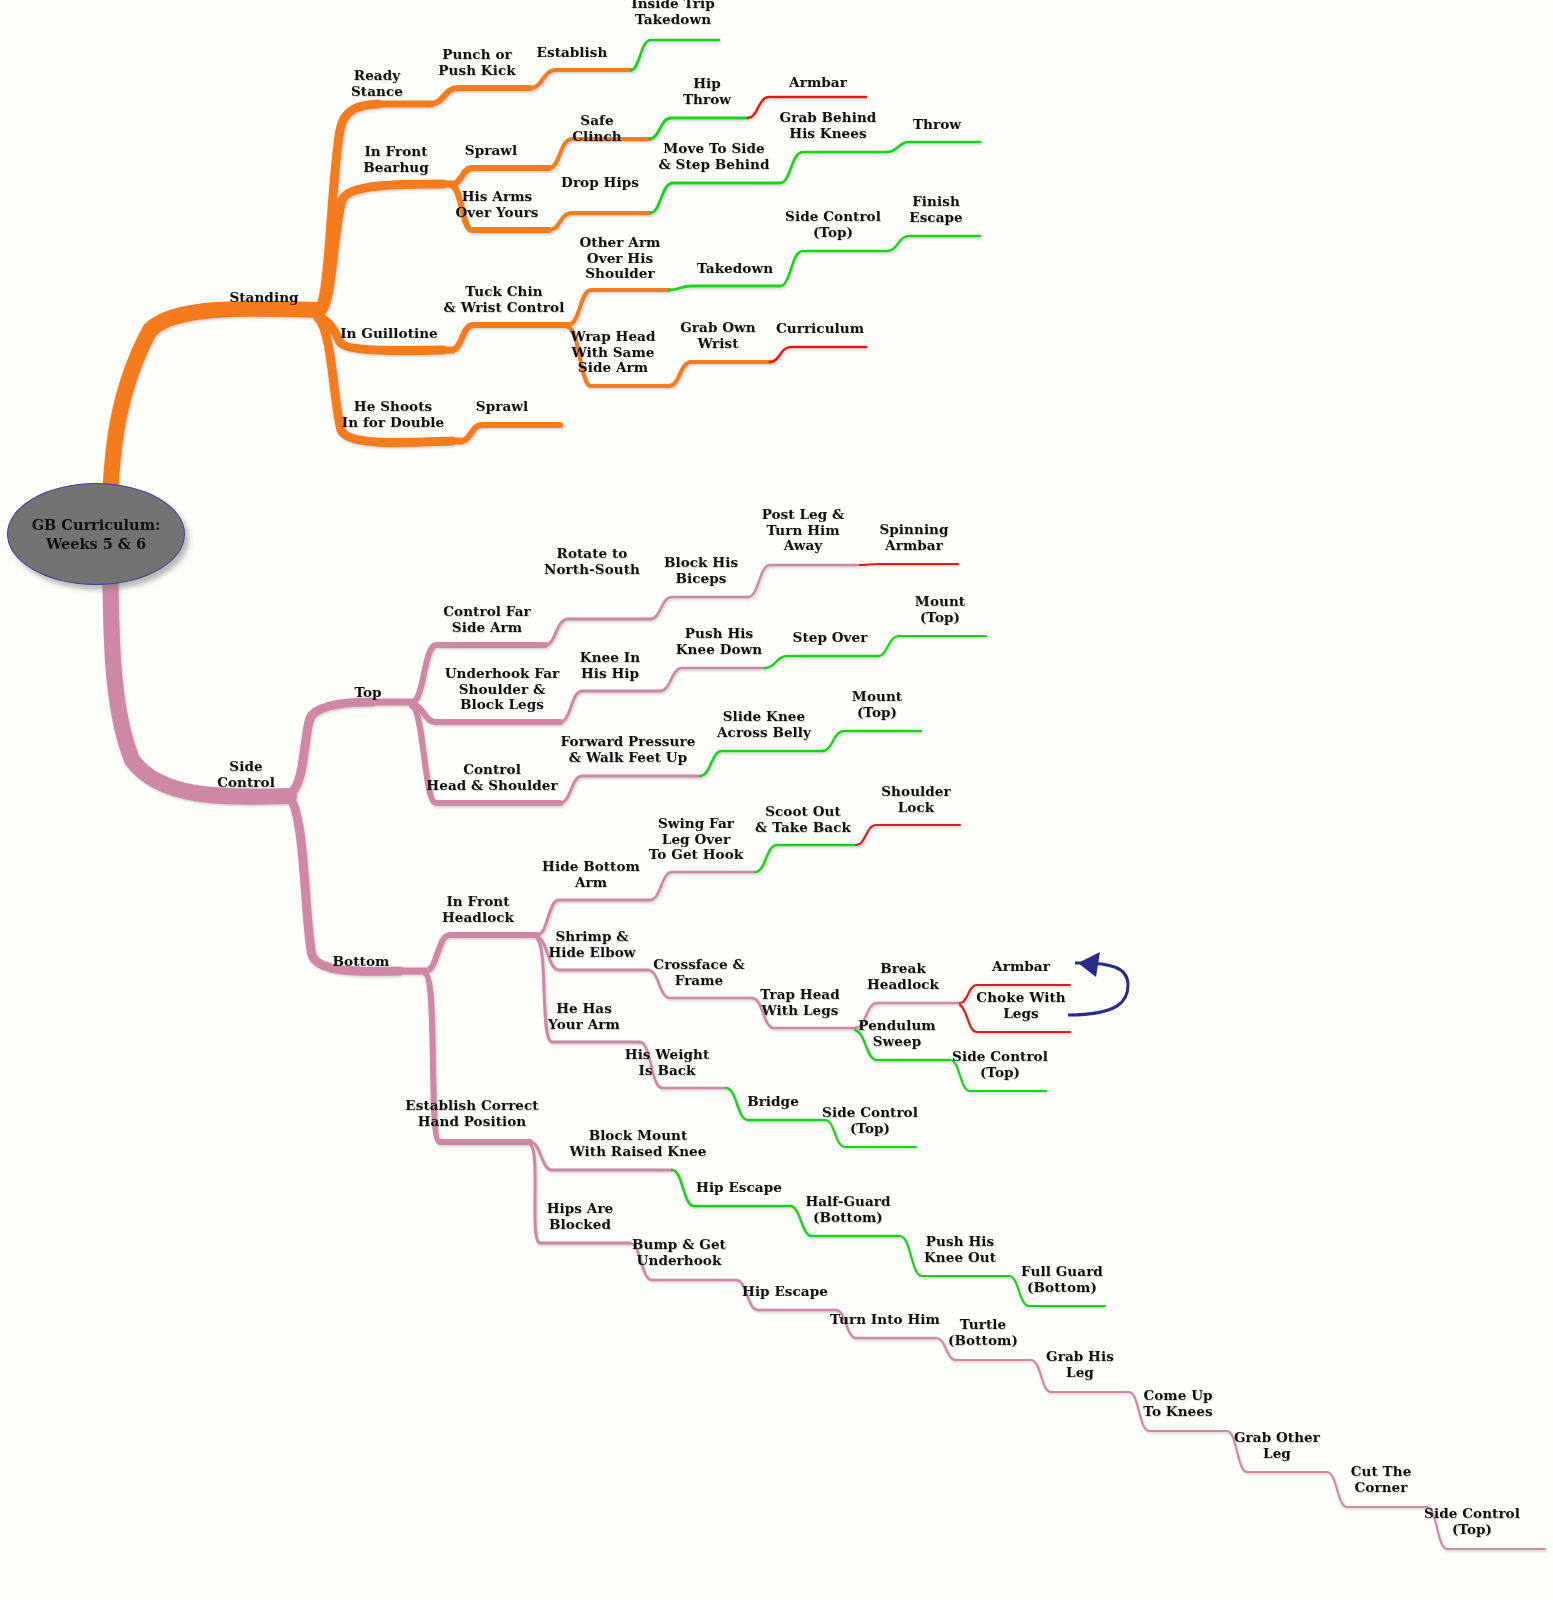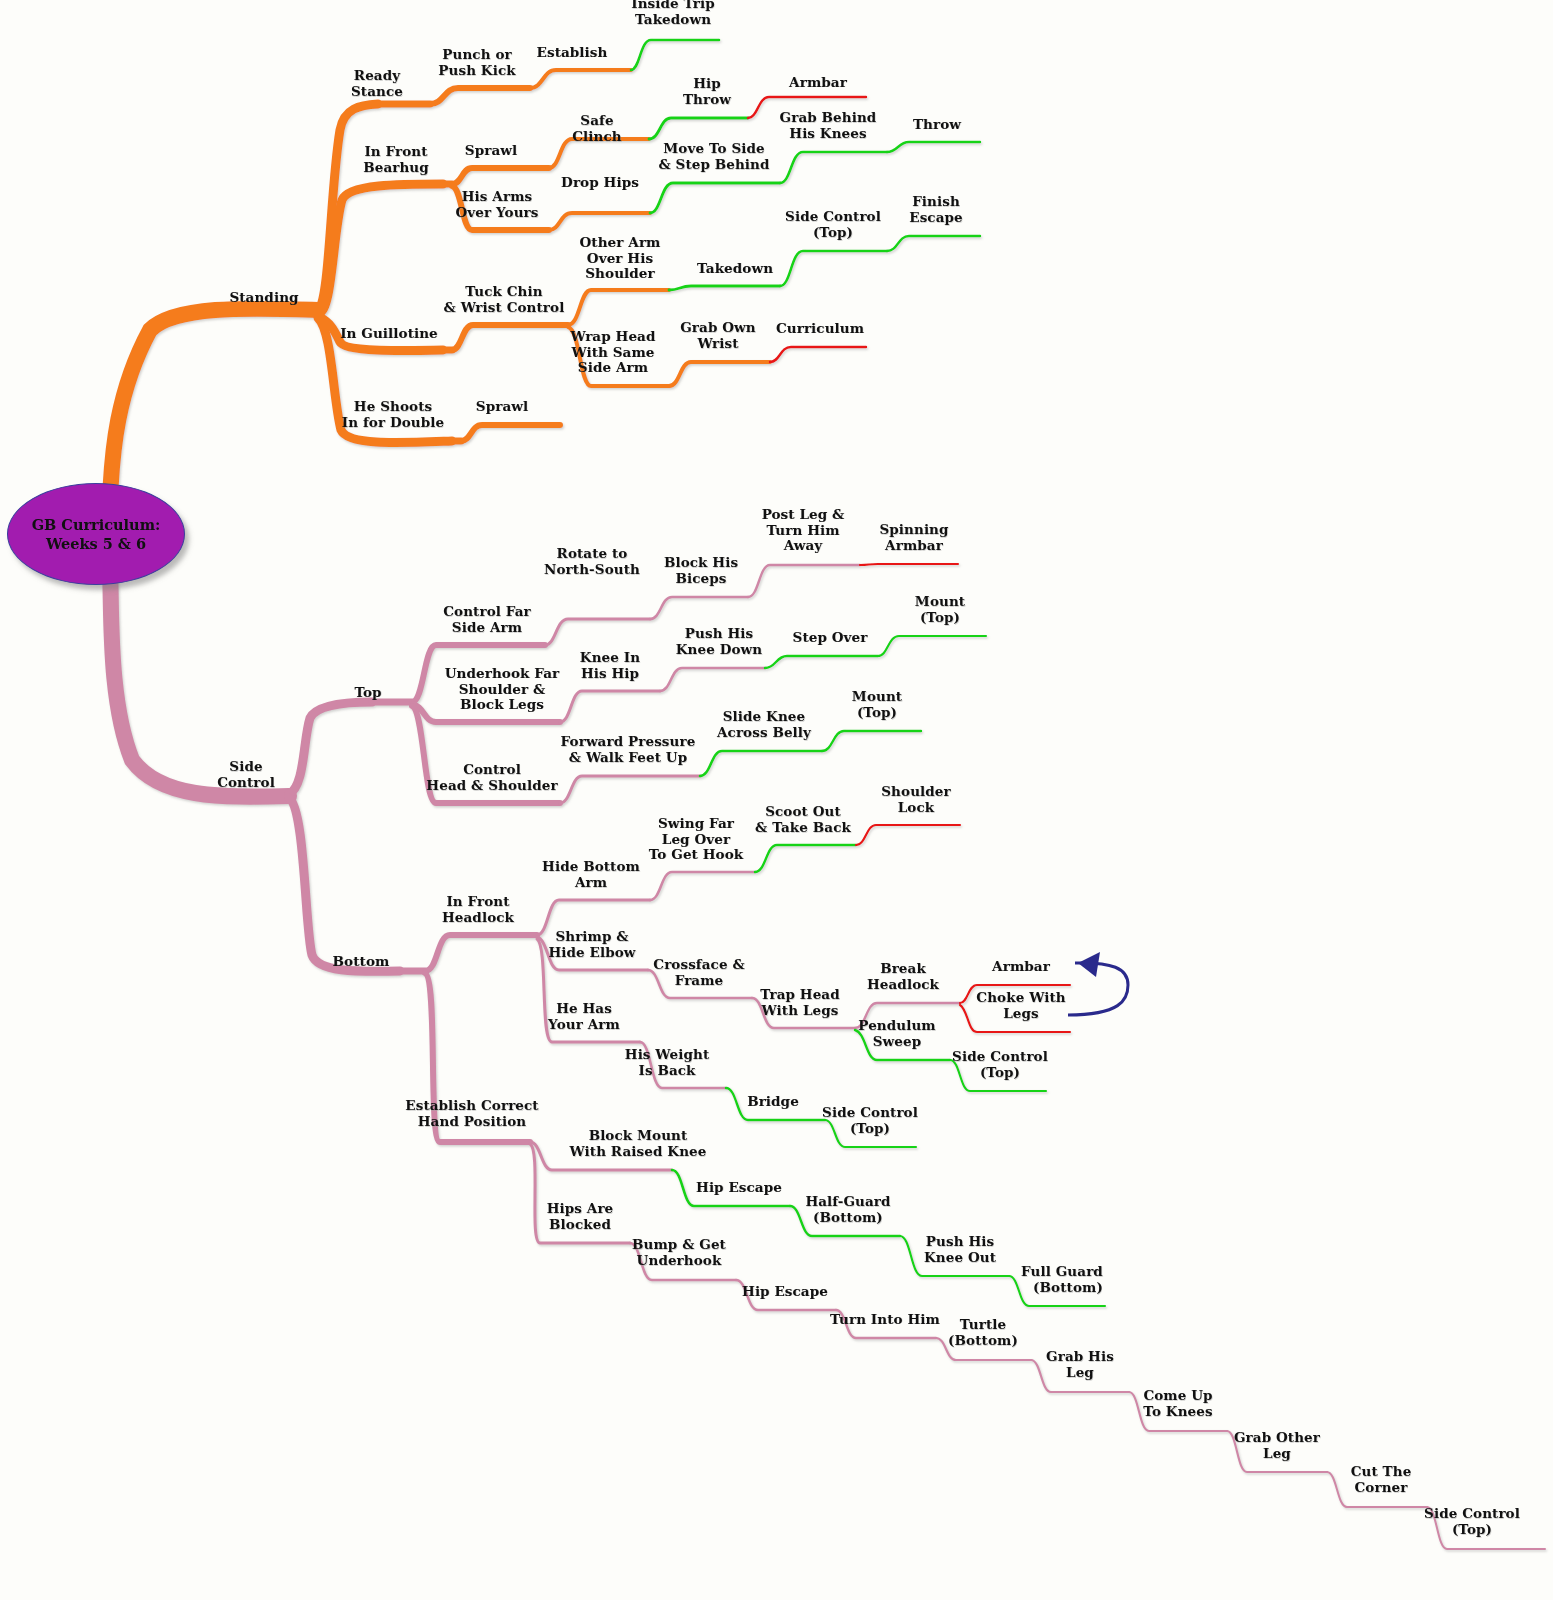--- a/index.html
+++ b/index.html
@@ -247,36 +247,36 @@
 (Top)</div>
       <div class="node-label" style="left: 472px; top: 1129px;">Establish Correct
 Hand Position</div>
       <div class="node-label" style="left: 638px; top: 1159px;">Block Mount
 With Raised Knee</div>
       <div class="node-label" style="left: 739px; top: 1195px;">Hip Escape</div>
       <div class="node-label" style="left: 848px; top: 1225px;">Half-Guard
 (Bottom)</div>
       <div class="node-label" style="left: 960px; top: 1265px;">Push His
 Knee Out</div>
-      <div class="node-label" style="left: 1062px; top: 1295px; text-align: right;">Full Guard
+      <div class="node-label" style="left: 1062px; top: 1295px;">Full Guard
 (Bottom)</div>
       <div class="node-label" style="left: 580px; top: 1232px;">Hips Are
 Blocked</div>
       <div class="node-label" style="left: 679px; top: 1268px;">Bump &amp; Get
 Underhook</div>
       <div class="node-label" style="left: 785px; top: 1299px;">Hip Escape</div>
       <div class="node-label" style="left: 885px; top: 1327px;">Turn Into Him</div>
       <div class="node-label" style="left: 983px; top: 1348px;">Turtle
 (Bottom)</div>
       <div class="node-label" style="left: 1080px; top: 1380px;">Grab His
 Leg</div>
       <div class="node-label" style="left: 1178px; top: 1419px;">Come Up
 To Knees</div>
       <div class="node-label" style="left: 1277px; top: 1461px;">Grab Other
 Leg</div>
       <div class="node-label" style="left: 1381px; top: 1495px;">Cut The
 Corner</div>
       <div class="node-label" style="left: 1472px; top: 1537px;">Side Control
 (Top)</div>
     </div>
-  <div class="root-node" id="root-node" style="left: 96px; top: 534px; width: 176px; height: 100px; border-color: rgb(59, 63, 158); background: #a21caf;">GB Curriculum:
+  <div class="root-node" id="root-node" style="left: 96px; top: 534px; width: 176px; height: 100px; border-color: rgb(59, 63, 158); background: #737373;">GB Curriculum:
 Weeks 5 &amp; 6</div>
 </div>
 
 </body></html>

